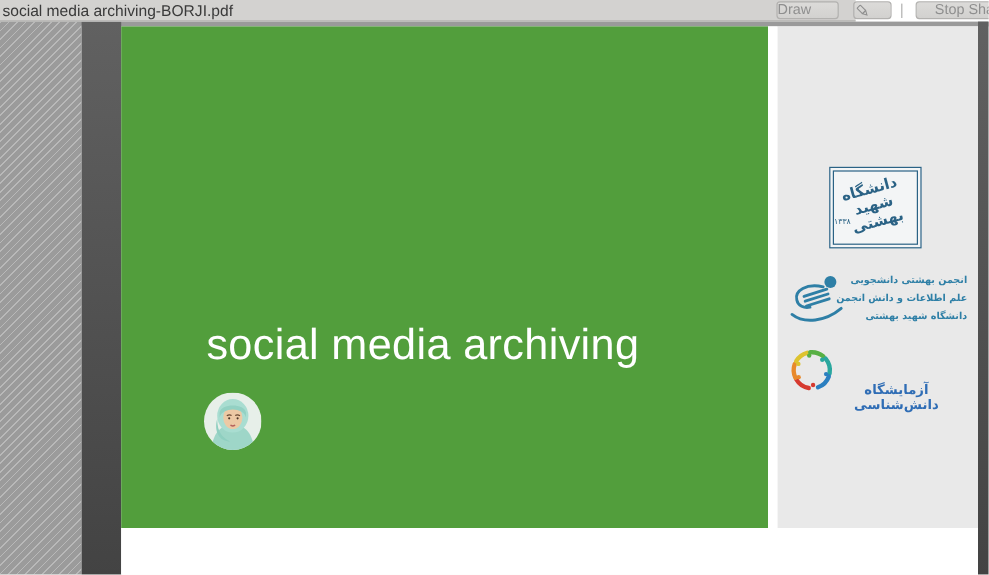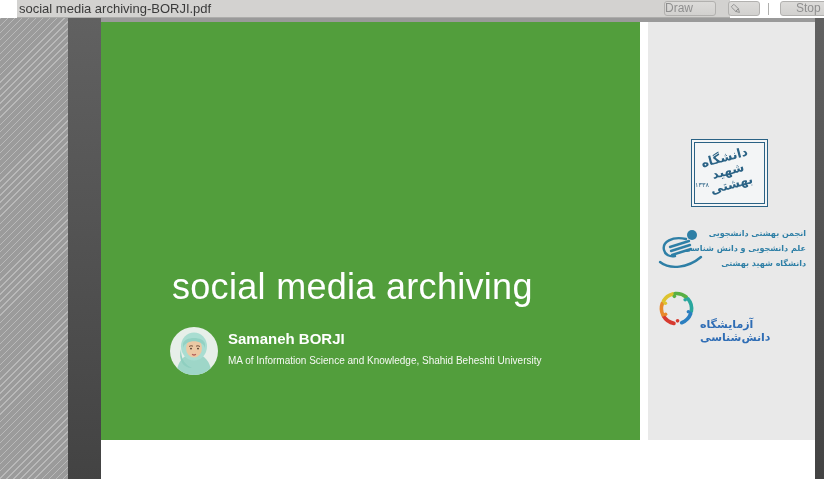--- a/index.html
+++ b/index.html
@@ -1,20 +1,20 @@
 <!DOCTYPE html>
 <html style="--slide-green: #529e3c; --titlebar-bg: #d3d2d0; --panel-light: #e9e9e9; --stripe-base: #9b9b9b; --side-dark-top: #616161; --side-dark-bottom: #434343; --association-teal: #2e7fa6; --infolab-blue: #2e86c8; --infolab-green: #44ae49; --persian-blue: #2f6db5; --university-blue: #2a6285;"><head>
 <meta charset="utf-8">
 <style>
   html,body{margin:0;padding:0;background:#ffffff;font-family:"Liberation Sans",sans-serif;}
   #screen{position:relative;width:824px;height:479px;overflow:hidden;background:#fff;}
 
   
   .titlebar{position:absolute;left:0;top:0;width:713px;height:18px;
-    background:var(--titlebar-bg,#d3d2d0);border-bottom:1px solid #adadab;box-sizing:border-box;margin-left:17px;}
+    background:var(--titlebar-bg,#d3d2d0);border-bottom:1px solid #adadab;box-sizing:border-box;}
   .win-title{position:absolute;left:2px;top:1px;font-size:13px;color:#3a3a3a;white-space:nowrap;}
   .tb-btn{position:absolute;top:1px;height:15px;box-sizing:border-box;
     border:1px solid #b2b1af;border-radius:3px;background:linear-gradient(#dcdbd9,#d2d1cf);
     color:#8f8f8f;font-size:12px;line-height:13px;cursor:default;}
   .tb-sep{position:absolute;top:3px;width:1px;height:12px;background:#b0b0ae;}
 
   
   .stripes{position:absolute;left:0;top:18px;width:68px;height:461px;
     background-color:var(--stripe-base,#9b9b9b);
     background-image:repeating-linear-gradient(135deg, rgba(255,255,255,0.30) 0px, rgba(255,255,255,0.30) 1px, transparent 1px, transparent 5px);}
@@ -50,21 +50,21 @@
   .assoc-icon{position:absolute;left:656px;top:226px;width:52px;height:46px;}
   .assoc-text{position:absolute;left:710px;top:226px;width:96px;direction:rtl;text-align:right;
     color:var(--association-teal,#2e7fa6);font-family:"DejaVu Sans",sans-serif;
     font-weight:bold;font-size:8px;line-height:15px;white-space:nowrap;}
 
   .swirl{position:absolute;left:655px;top:287px;width:43px;height:43px;}
   .infolab-name{position:absolute;left:702px;top:287px;font-size:26px;font-weight:500;
     letter-spacing:-0.5px;white-space:nowrap;}
   .infolab-name .blue{color:var(--infolab-blue,#2e86c8);}
   .infolab-name .green{color:var(--infolab-green,#44ae49);}
-  .infolab-persian{position:absolute;left:700px;top:318px;width:94px;direction:rtl;text-align:left;
+  .infolab-persian{position:absolute;left:700px;top:318px;width:94px;direction:rtl;text-align:center;
     color:var(--persian-blue,#2f6db5);font-family:"DejaVu Sans",sans-serif;font-weight:bold;font-size:11px;}
 </style>
 </head>
 <body>
 
 <div id="screen">
 
   <div class="substrip"></div>
   <div class="stripes"></div>
   <div class="gutter left"></div>
@@ -86,43 +86,41 @@
       <ellipse cx="24" cy="21" rx="8" ry="9.5" fill="#ecc9a4"></ellipse>
       <path d="M13 17 C14 9 34 9 35 17 L35 21 C33 12 15 12 13 21 Z" fill="#93d1c3"></path>
       <path d="M19 19.5 q2 -1.4 4 -0.3" stroke="#6b4a33" stroke-width="0.9" fill="none"></path>
       <path d="M26 19.2 q2 -1.1 4 0.3" stroke="#6b4a33" stroke-width="0.9" fill="none"></path>
       <circle cx="21" cy="21.6" r="0.9" fill="#4a3526"></circle>
       <circle cx="28" cy="21.6" r="0.9" fill="#4a3526"></circle>
       <path d="M22.5 27.5 q1.5 1 3 0" stroke="#b4605c" stroke-width="1.3" fill="none" stroke-linecap="round"></path>
     </svg>
   </div>
 
-  <div class="author-name">Samaneh BORJI</div>
-  <div class="author-affil">MA of Information Science and Knowledge, Shahid Beheshti University</div>
 
   <div class="uni-box">
     <div class="uni-inner">
       <div class="uni-callig">دانشگاه شهید بهشتی</div>
       <div class="uni-year">۱۳۳۸</div>
     </div>
   </div>
 
   <svg class="assoc-icon" viewBox="0 0 52 46">
     <circle cx="36" cy="9" r="5" fill="#2e7fa6"></circle>
     <g stroke="#2e7fa6" stroke-width="2.4" fill="none" stroke-linecap="round">
       <path d="M30 13 C16 10 6 16 8 24 C9 29 14 31 19 30"></path>
       <path d="M14 21 L33 15"></path>
       <path d="M15 25 L34 19"></path>
       <path d="M16 29 L35 23"></path>
       <path d="M4 36 C14 44 32 42 45 31"></path>
     </g>
   </svg>
   <div class="assoc-text">
     <div>انجمن بهشتی دانشجویی</div>
-    <div>علم دانشجویی و دانش شناسی</div>
+    <div>علم اطلاعات و دانش انجمن</div>
     <div>دانشگاه شهید بهشتی</div>
   </div>
 
   <svg class="swirl" viewBox="0 0 40 40">
     <g fill="none" stroke-width="3.4" stroke-linecap="round">
       <path d="M17.6 33.8 A14 14 0 0 1 7.9 27" stroke="#d63a2f"></path>
       <path d="M7.3 25.9 A14 14 0 0 1 6.8 15.2" stroke="#e8892b"></path>
       <path d="M7.9 13 A14 14 0 0 1 16.4 6.5" stroke="#ddc32f"></path>
       <path d="M18.8 6.1 A14 14 0 0 1 29 9.3" stroke="#58b044"></path>
       <path d="M30.7 11 A14 14 0 0 1 33.8 22.4" stroke="#2aa79e"></path>

